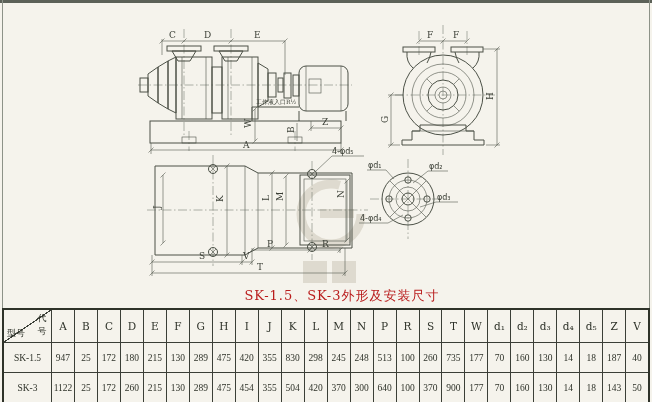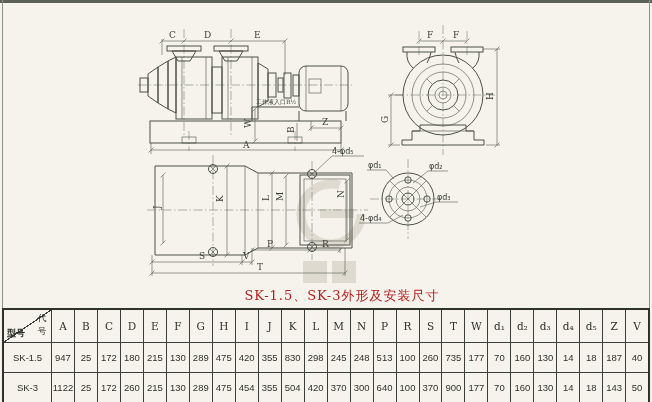--- a/index.html
+++ b/index.html
@@ -9,27 +9,27 @@
   .frame-left{position:absolute;top:0;left:2px;width:1px;height:308px;background:#8d9288;}
   .frame-right{position:absolute;top:0;right:2px;width:1px;height:308px;background:#8d9288;}
   svg.drawing{position:absolute;top:3px;left:0;}
   .caption{position:absolute;top:287px;left:16px;width:100%;text-align:center;
            font-size:13px;color:#b91c1c;letter-spacing:1px;}
   table.dims{position:absolute;top:308px;left:2px;width:648px;height:93px;
              border-collapse:collapse;table-layout:fixed;border:2px solid #2e3229;}
   table.dims th,table.dims td{border:1px solid #3b3f37;font-weight:normal;text-align:center;
              vertical-align:middle;color:#2e3229;padding:0;overflow:hidden;}
   table.dims th{font-size:10.5px;height:32px;}
-  table.dims td{font-size:9.5px;height:29px;font-family:Liberation Sans, sans-serif;}
+  table.dims td{font-size:9.5px;height:29px;font-family:Liberation Serif, serif;}
   th.corner{width:47px;position:relative;
     background:linear-gradient(to bottom right,transparent calc(50% - .6px),
       #3b3f37 calc(50% - .6px),#3b3f37 calc(50% + .6px),transparent calc(50% + .6px));}
   th.corner span{position:absolute;font-size:9px;color:#2e3229;}
   .c-top{top:2px;right:3px;margin-left:32px;}
-  .c-bot{bottom:2px;left:3px;font-weight:bold;}
+  .c-bot{bottom:2px;left:3px;}
   
   .o{fill:none;stroke:#4c5147;stroke-width:1;}
   .t{fill:none;stroke:#4c5147;stroke-width:.6;}
   .cl{fill:none;stroke:#70756a;stroke-width:.55;stroke-dasharray:9 2.5 1.5 2.5;}
   .dim{fill:none;stroke:#565b50;stroke-width:.6;}
   svg text{fill:#3a3e35;font-family:"DejaVu Serif",serif;font-size:9px;}
   svg text.sm{font-size:8px;font-family:"DejaVu Sans",sans-serif;}
   svg text.xs{font-size:6px;}
   .wm{opacity:.5;}
 </style>

